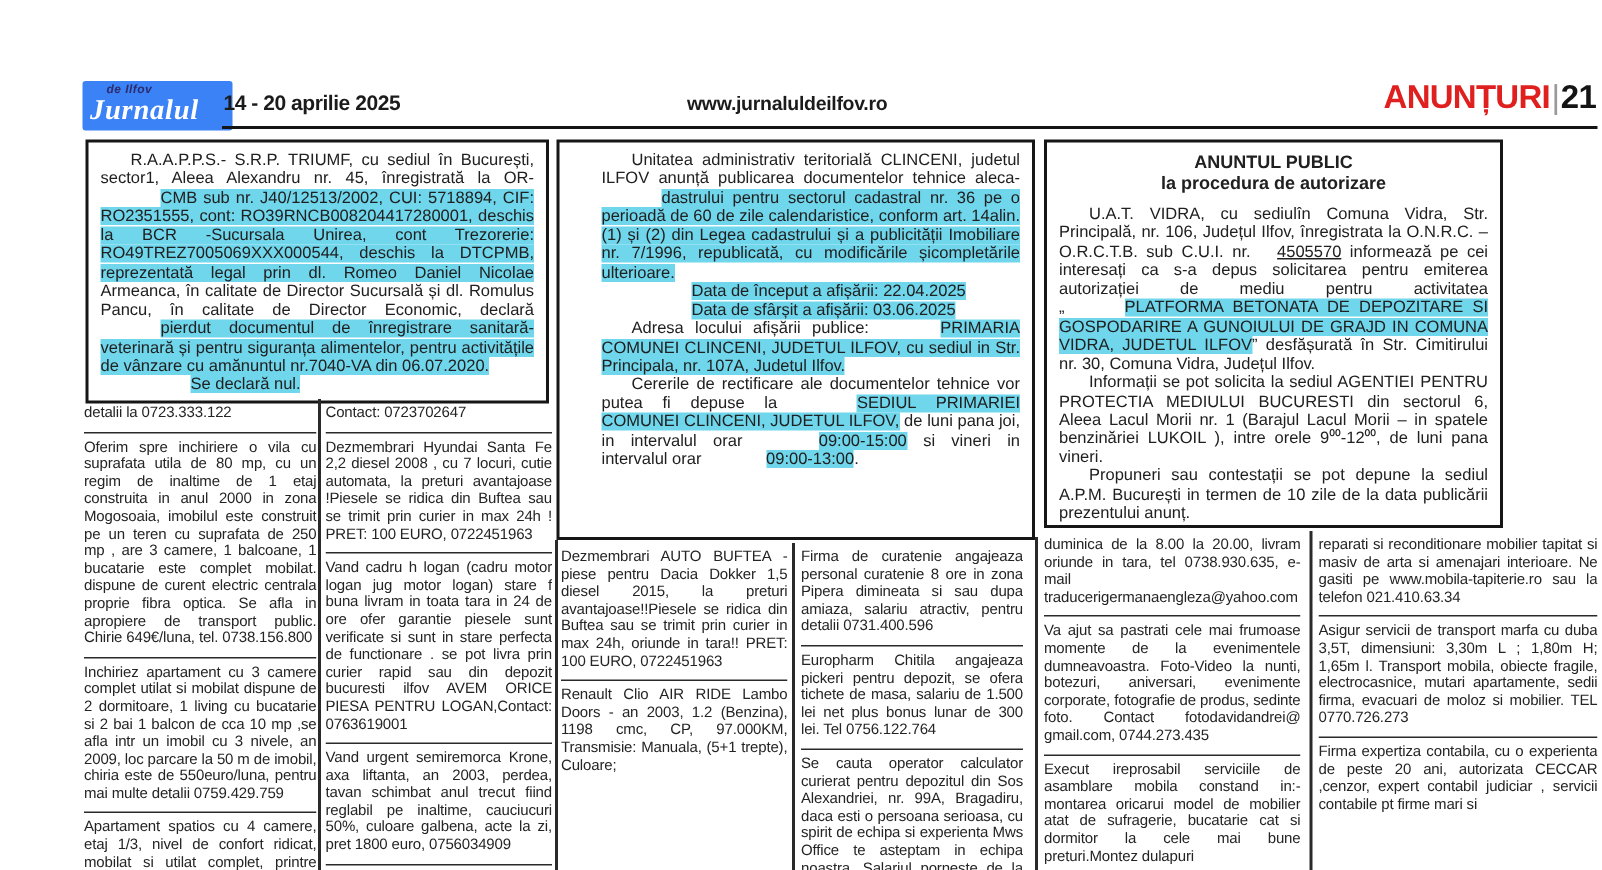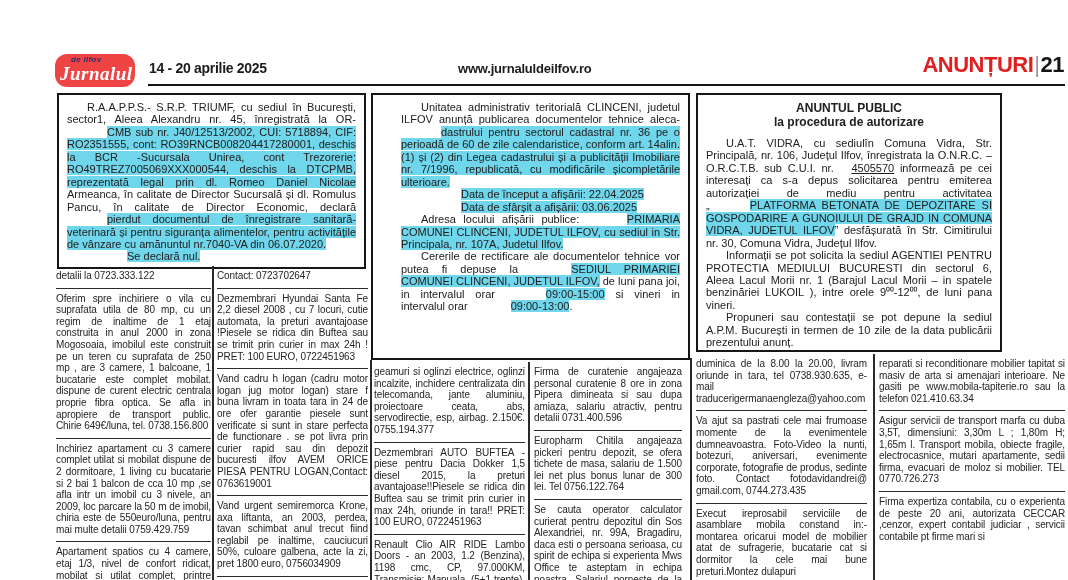--- a/index.html
+++ b/index.html
@@ -1,21 +1,21 @@
 <!DOCTYPE html>
 <html><head>
 <meta charset="utf-8">
 <style>
   * { margin:0; padding:0; box-sizing:border-box; }
   html,body { background:#ffffff; }
   body { font-family:"Liberation Sans", sans-serif; color:#1b1b1b; }
   .page { position:relative; width:1068px; height:580px; background:#fff; overflow:hidden; }
 
   
-  .logo { position:absolute; left:55px; top:54px; width:80px; height:33px; background:#ef4444; border-radius:12px; }
+  .logo { position:absolute; left:55px; top:54px; width:100px; height:33px; background:#3b82f6; border-radius:2px; }
   .logo .logo-top { position:absolute; top:1px; left:16px; font-size:8px; font-weight:bold; font-style:italic; color:#2c2c6e; letter-spacing:.3px; }
   .logo .logo-main { position:absolute; bottom:2px; left:5px; font-size:19px; font-weight:bold; font-style:italic; color:#fff; font-family:"Liberation Serif", serif; letter-spacing:.5px; }
   .hdr-date { position:absolute; left:149px; top:60px; font-size:14px; font-weight:bold; letter-spacing:-.3px; }
   .hdr-site { position:absolute; left:458px; top:61px; font-size:13px; font-weight:bold; letter-spacing:-.2px; }
   .hdr-right { position:absolute; top:52px; right:4px; font-size:22px; font-weight:bold; letter-spacing:-.5px; white-space:nowrap; }
   .hdr-section { color:#e01f1f; }
   .hdr-sep { color:#9a9a9a; font-weight:normal; padding:0 1px; }
   .hdr-page { color:#141414; }
   .hdr-rule { position:absolute; left:148px; top:84px; width:917px; height:2px; background:#141414; }
 
@@ -93,21 +93,20 @@
       <div class="ad">Apartament spatios cu 4 camere, etaj 1/3, nivel de confort ridicat, mobilat si utilat complet, printre facilitati se numara:</div>
     </div>
   <div class="col" id="col2">
       <div class="ad">Contact: 0723702647</div>
       <div class="ad">Dezmembrari Hyundai Santa Fe 2,2 diesel 2008 , cu 7 locuri, cutie automata, la preturi avantajoase !Piesele se ridica din Buftea sau se trimit prin curier in max 24h ! PRET: 100 EURO, 0722451963</div>
       <div class="ad">Vand cadru h logan (cadru motor logan jug motor logan) stare f buna livram in toata tara in 24 de ore ofer garantie piesele sunt verificate si sunt in stare perfecta de functionare . se pot livra prin curier rapid sau din depozit bucuresti ilfov AVEM ORICE PIESA PENTRU LOGAN,Contact: 0763619001</div>
       <div class="ad">Vand urgent semiremorca Krone, axa liftanta, an 2003, perdea, tavan schimbat anul trecut fiind reglabil pe inaltime, cauciucuri 50%, culoare galbena, acte la zi, pret 1800 euro, 0756034909</div>
       <div class="ad">Decarbonizare motor profesionala, reduce cantitatea de</div>
     </div>
   <div class="col" id="col3">
-      <div class="ad">geamuri si oglinzi electrice, oglinzi incalzite, inchidere centralizata din telecomanda, jante aluminiu, proiectoare ceata, abs, servodirectie, esp, airbag. 2.150€. 0755.194.377</div>
       <div class="ad">Dezmembrari AUTO BUFTEA - piese pentru Dacia Dokker 1,5 diesel 2015, la preturi avantajoase!!Piesele se ridica din Buftea sau se trimit prin curier in max 24h, oriunde in tara!! PRET: 100 EURO, 0722451963</div>
       <div class="ad">Renault Clio AIR RIDE Lambo Doors - an 2003, 1.2 (Benzina), 1198 cmc, CP, 97.000KM, Transmisie: Manuala, (5+1 trepte), Culoare;</div>
     </div>
   <div class="col" id="col4">
       <div class="ad">Firma de curatenie angajeaza personal curatenie 8 ore in zona Pipera dimineata si sau dupa amiaza, salariu atractiv, pentru detalii 0731.400.596</div>
       <div class="ad">Europharm Chitila angajeaza pickeri pentru depozit, se ofera tichete de masa, salariu de 1.500 lei net plus bonus lunar de 300 lei. Tel 0756.122.764</div>
       <div class="ad">Se cauta operator calculator curierat pentru depozitul din Sos Alexandriei, nr. 99A, Bragadiru, daca esti o persoana serioasa, cu spirit de echipa si experienta Mws Office te asteptam in echipa noastra. Salariul porneste de la 1.700RON net/luna, cu posibilitate de</div>
     </div>
   <div class="col" id="col5">
       <div class="ad">duminica de la 8.00 la 20.00, livram oriunde in tara, tel 0738.930.635, e-mail traducerigermanaengleza@yahoo.com</div>

